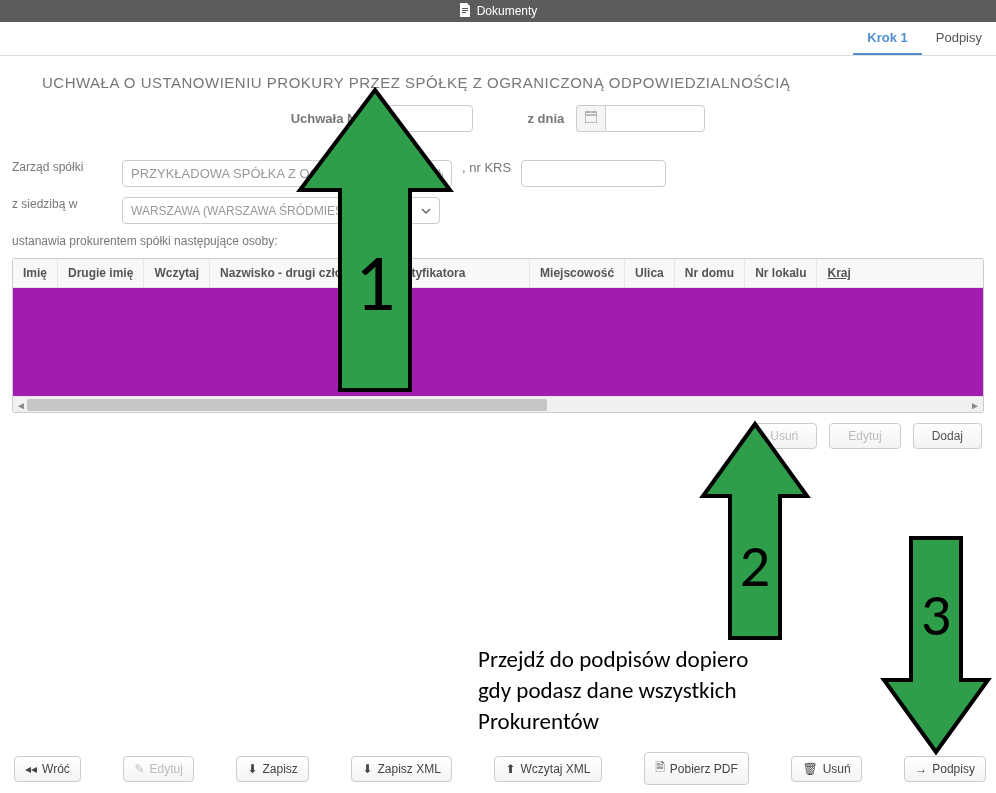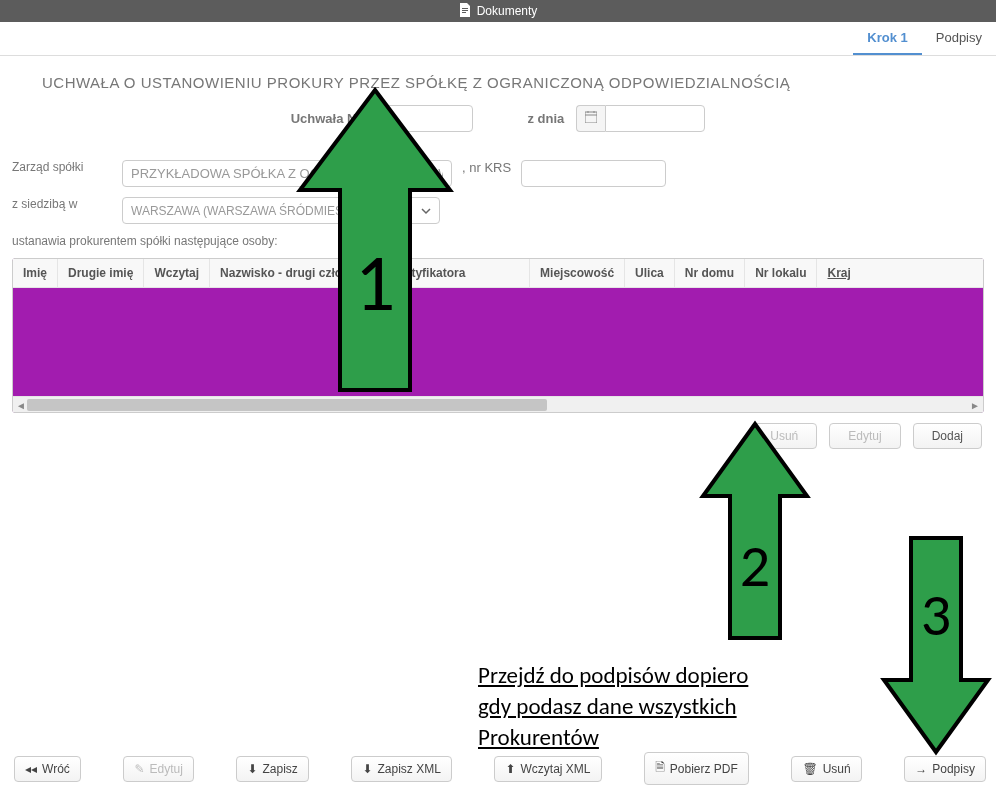--- a/index.html
+++ b/index.html
@@ -193,28 +193,27 @@
     gap: 5px;
     cursor: pointer;
   }
   .fbtn.disabled { color: #bbb; }
 
   
   .arrow-svg { position: absolute; pointer-events: none; }
   .anno-text {
     position: absolute;
     left: 478px;
-    top: 660px;
+    top: 644px;
     font-family: "Segoe UI", Calibri, Arial, sans-serif;
     font-size: 23px;
     line-height: 1.35;
     color: #000;
     pointer-events: none;
     width: 420px;
-    text-decoration: underline;
   }
 </style>
 </head>
 <body>
 
 <div class="title-bar">
   <span>
     <svg class="doc-icon" viewBox="0 0 12 14">
         <path fill="#fff" d="M1 0h7l3 3v11H1z"></path>
         <path fill="#5c5c5c" d="M3 5h6v1H3zM3 7h6v1H3zM3 9h4v1H3z"></path>

